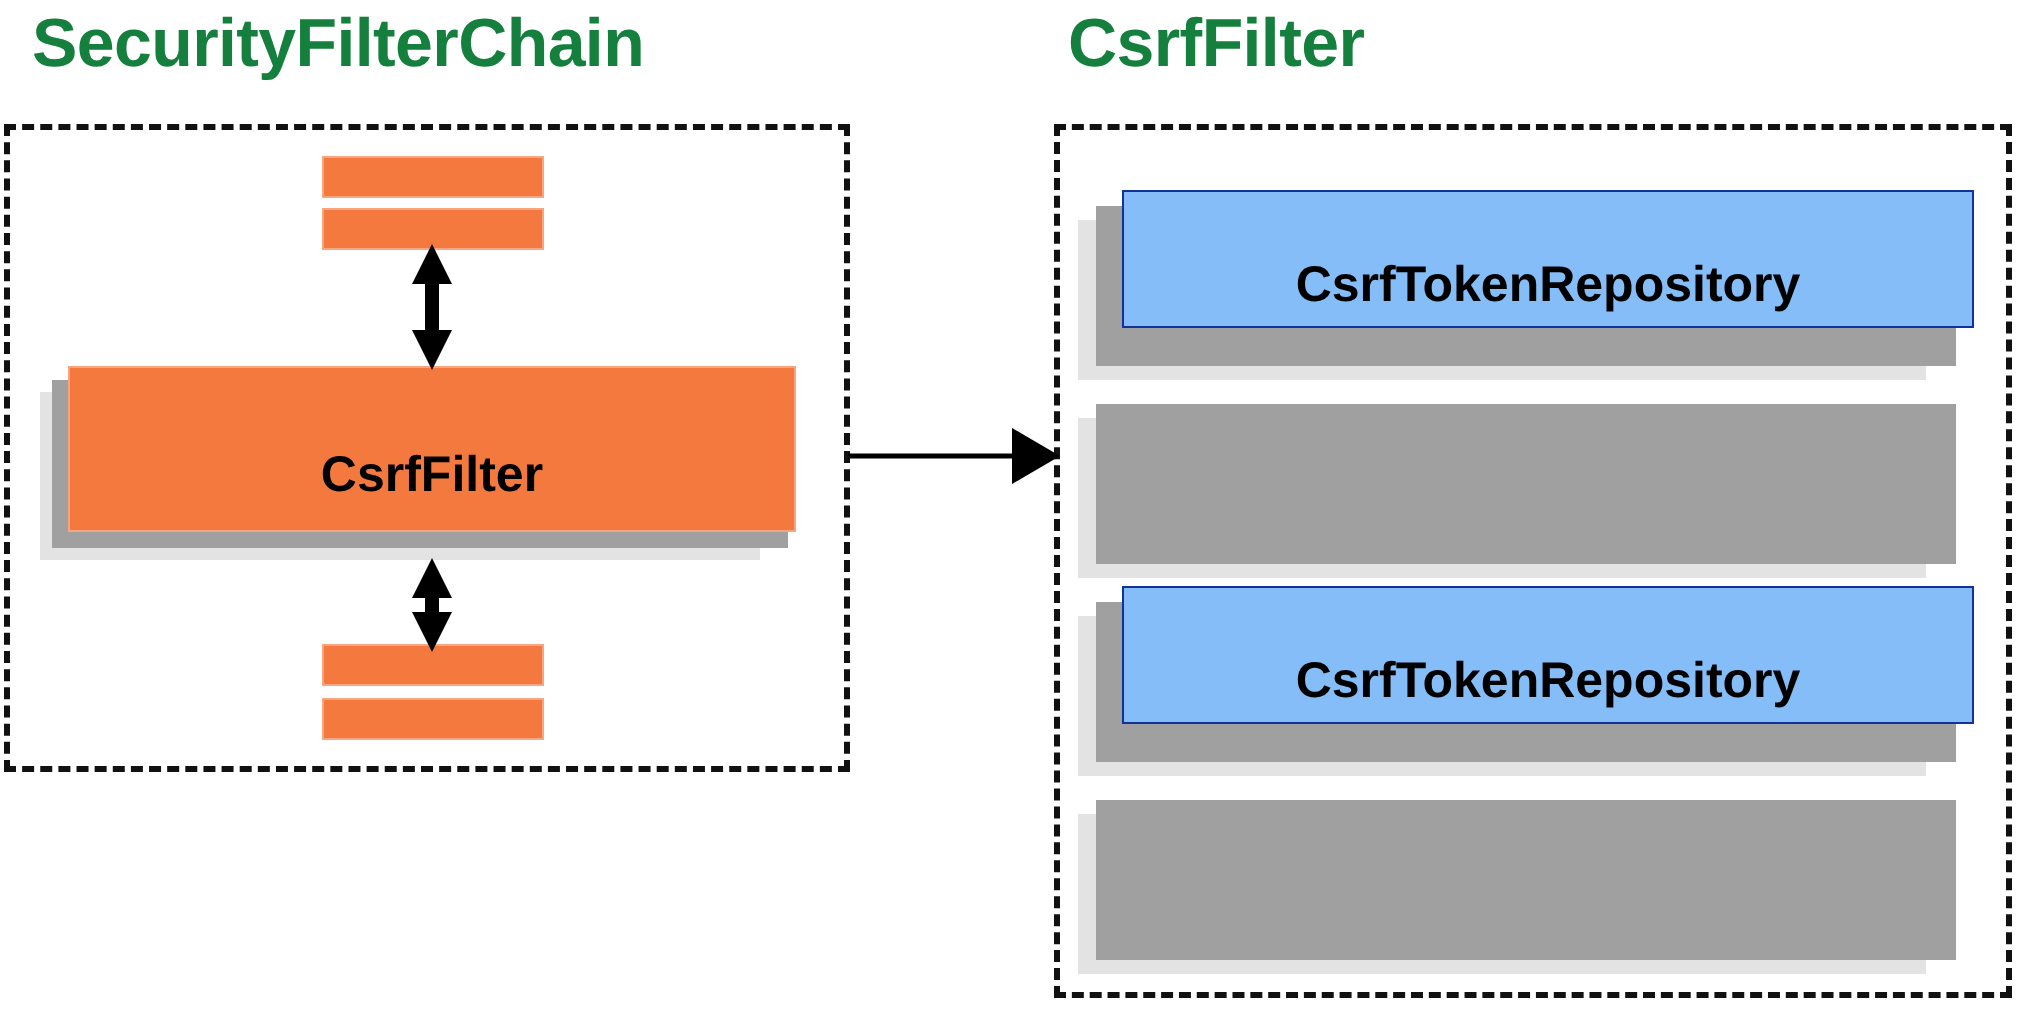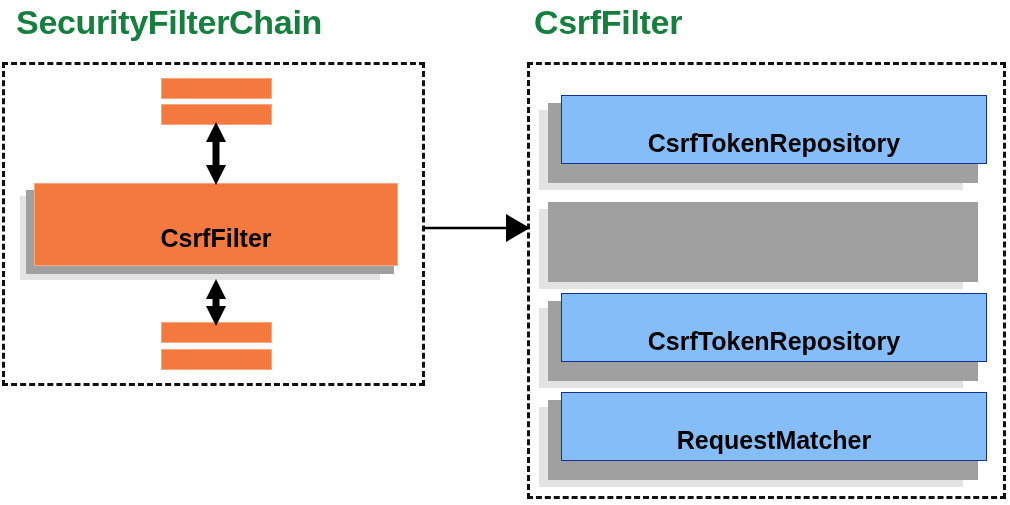--- a/index.html
+++ b/index.html
@@ -157,23 +157,20 @@
     <div class="shadow-far"></div>
     <div class="shadow-near"></div>
     <div class="face">
       <div class="label">CsrfTokenRepository</div>
     </div>
   </div>
 
   <div class="block blue blue-block" id="blk-matcher">
     <div class="shadow-far"></div>
     <div class="shadow-near"></div>
-    <div class="face">
-      <div class="label">RequestMatcher</div>
-    </div>
   </div>
 
   <svg id="arrows" viewBox="0 0 1010 505">
 
     <g>
       <line x1="216" y1="131" x2="216" y2="176" stroke="#000000" stroke-width="7"></line>
       <polygon points="216,122 206,142 226,142" fill="#000000"></polygon>
       <polygon points="216,185 206,165 226,165" fill="#000000"></polygon>
     </g>
 

